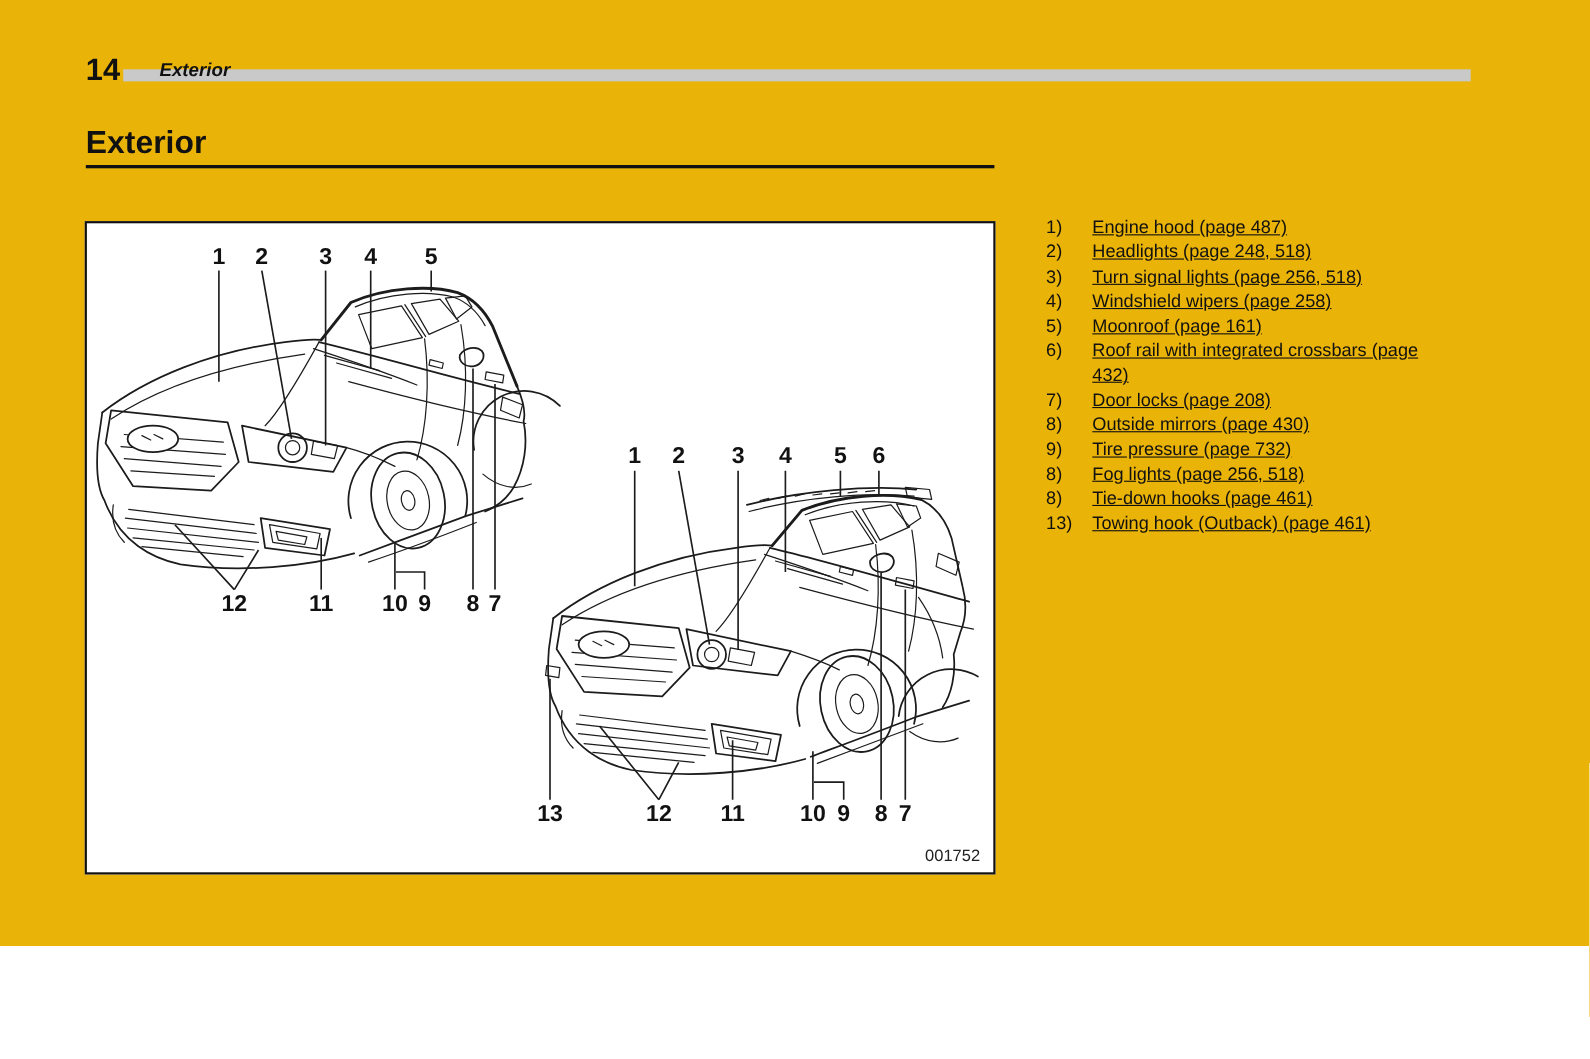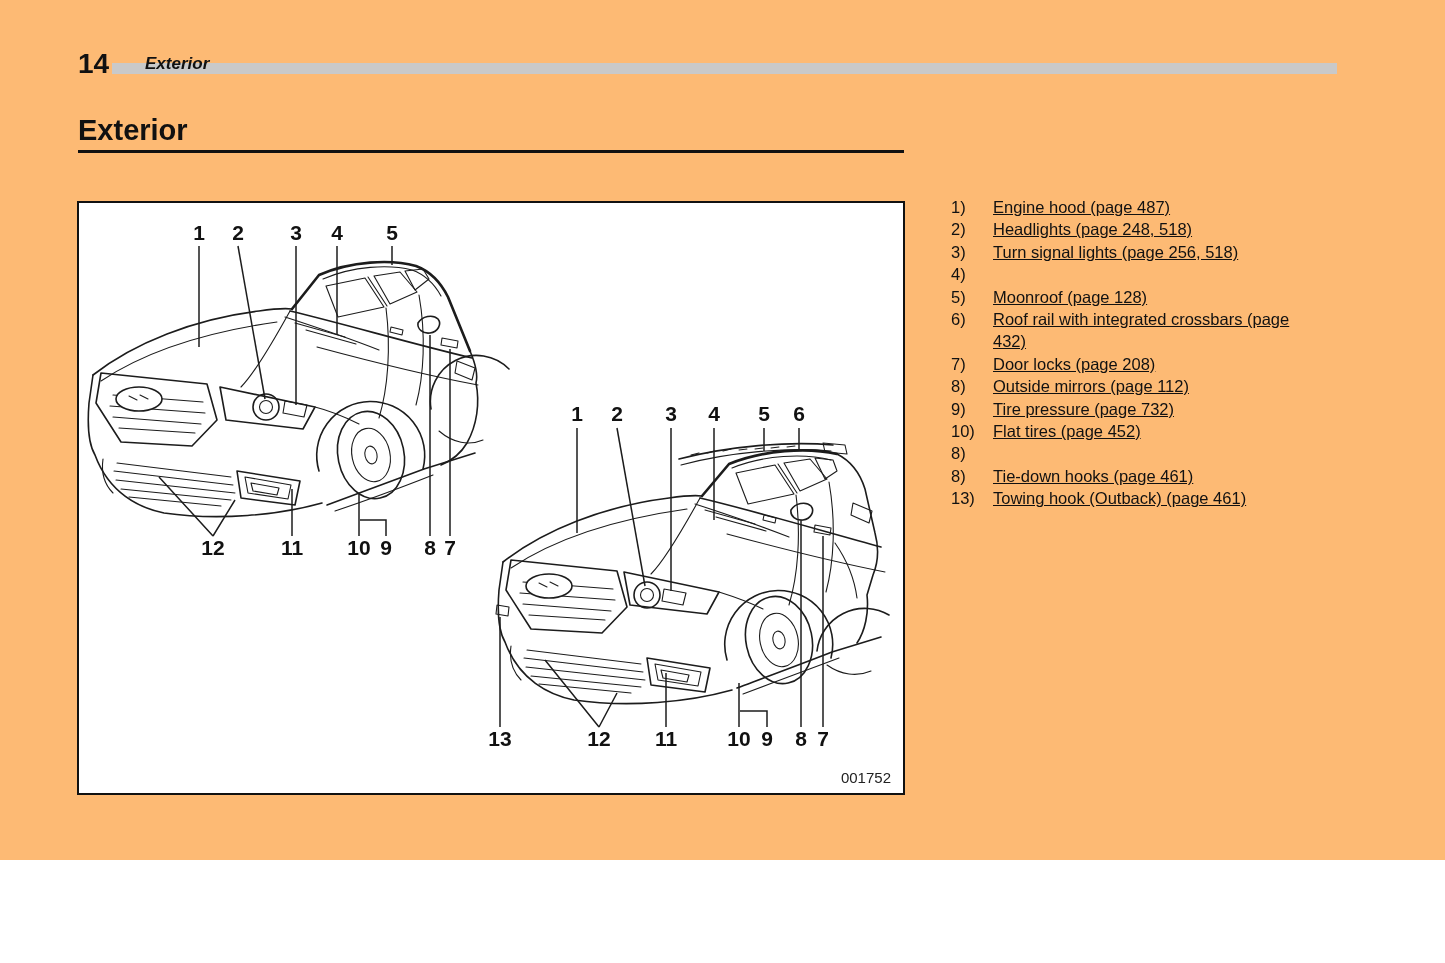--- a/index.html
+++ b/index.html
@@ -1,16 +1,16 @@
 <!DOCTYPE html>
 <html><head>
 <meta charset="utf-8">
 <style>
   html,body{margin:0;padding:0;background:#fff;}
-  .page{position:relative;width:1445px;height:860px;background:#fdba74;overflow:hidden;
+  .page{position:relative;width:1445px;height:860px;background:#eab308;overflow:hidden;
         font-family:"Liberation Sans",sans-serif;color:#111;}
   
   .pagenum{position:absolute;left:78px;top:48px;font-size:28px;font-weight:bold;letter-spacing:0px;}
   .runbar{position:absolute;left:112px;top:63px;width:1225px;height:11px;background:#c9c9c9;}
   .runhead{position:absolute;left:145px;top:54px;font-size:17px;font-weight:bold;font-style:italic;}
   
   .title{position:absolute;left:78px;top:114px;font-size:29px;font-weight:bold;}
   .title-rule{position:absolute;left:78px;top:150px;width:826px;height:3px;background:#111;}
   
   .figbox{position:absolute;left:77px;top:201px;width:824px;height:590px;border:2px solid #111;background:#fff;}
@@ -238,47 +238,45 @@
     <div class="legend-row">
       <span class="lnum">2)</span>
       <span class="ltext">Headlights (page 248, 518)</span>
     </div>
     <div class="legend-row">
       <span class="lnum">3)</span>
       <span class="ltext">Turn signal lights (page 256, 518)</span>
     </div>
     <div class="legend-row">
       <span class="lnum">4)</span>
+      <span class="ltext">Windshield wipers (page 258)</span>
     </div>
     <div class="legend-row">
       <span class="lnum">5)</span>
-      <span class="ltext">Moonroof (page 128)</span>
+      <span class="ltext">Moonroof (page 161)</span>
     </div>
     <div class="legend-row">
       <span class="lnum">6)</span>
       <span class="ltext">Roof rail with integrated crossbars (page 432)</span>
     </div>
     <div class="legend-row">
       <span class="lnum">7)</span>
       <span class="ltext">Door locks (page 208)</span>
     </div>
     <div class="legend-row">
       <span class="lnum">8)</span>
-      <span class="ltext">Outside mirrors (page 112)</span>
+      <span class="ltext">Outside mirrors (page 430)</span>
     </div>
     <div class="legend-row">
       <span class="lnum">9)</span>
       <span class="ltext">Tire pressure (page 732)</span>
     </div>
     <div class="legend-row">
-      <span class="lnum">10)</span>
-      <span class="ltext">Flat tires (page 452)</span>
-    </div>
-    <div class="legend-row">
       <span class="lnum">8)</span>
+      <span class="ltext">Fog lights (page 256, 518)</span>
     </div>
     <div class="legend-row">
       <span class="lnum">8)</span>
       <span class="ltext">Tie-down hooks (page 461)</span>
     </div>
     <div class="legend-row">
       <span class="lnum">13)</span>
       <span class="ltext">Towing hook (Outback) (page 461)</span>
     </div>
   </div>

